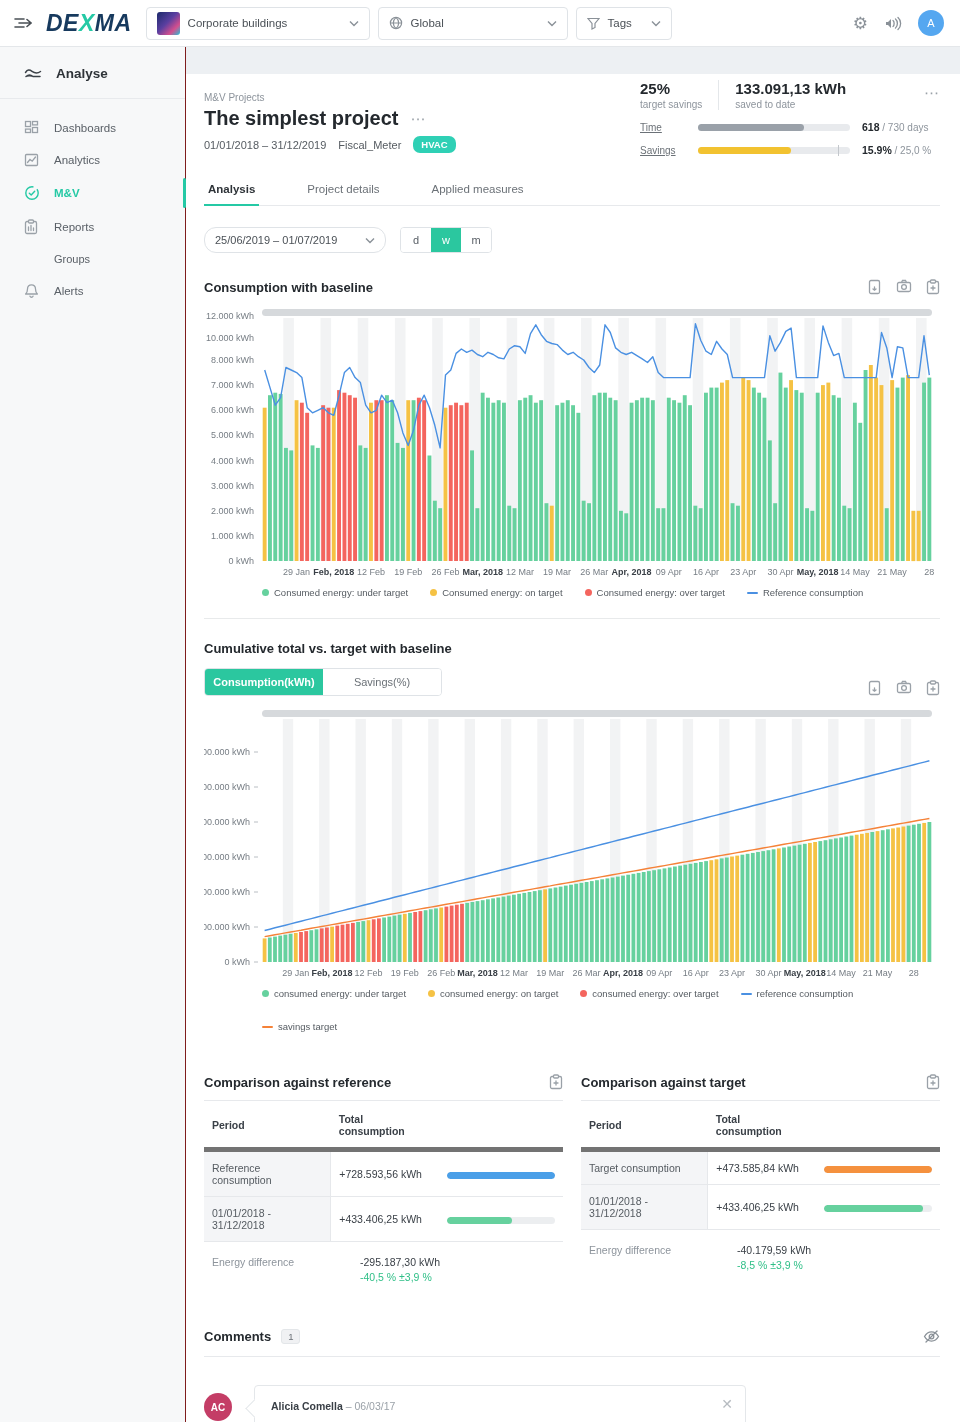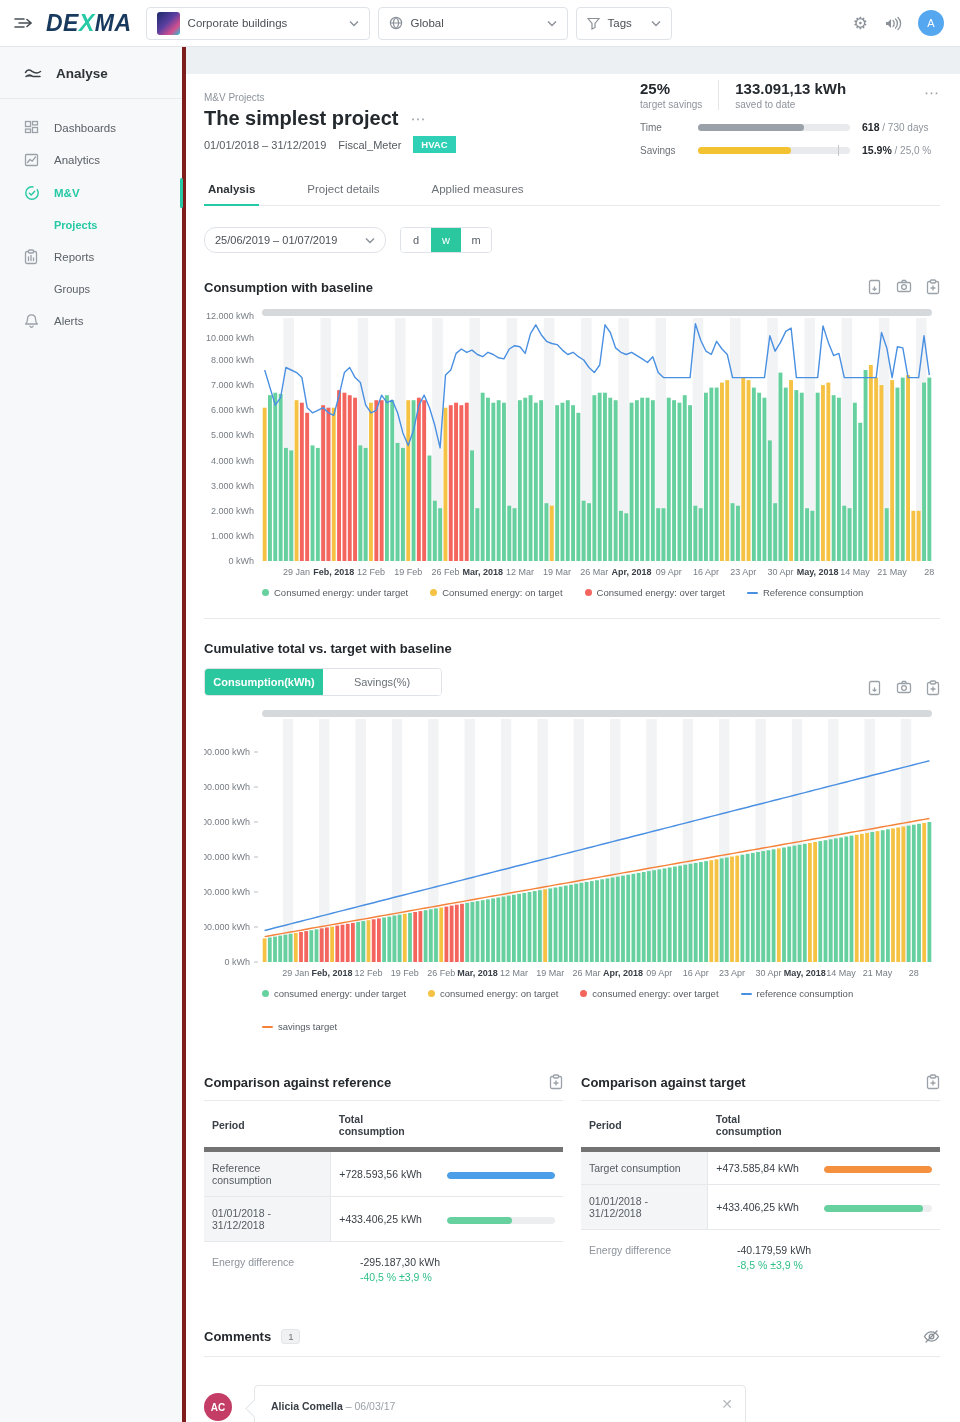--- a/index.html
+++ b/index.html
@@ -13,50 +13,50 @@
   .logo .lx { color:#25c9a5; }
   .selector { display:flex; align-items:center; height:33px; border:1px solid #dfe3e7; border-radius:4px; background:#fff; padding:0 10px; margin-right:8px; font-size:11.5px; color:#4a5056; }
   .selector .thumb { width:23px; height:23px; border-radius:3px; margin-right:8px; background:linear-gradient(135deg,#1b2a6b 0%,#5a3fa0 45%,#d44f8e 75%,#23c3d8 100%); }
   .selector .lab { flex:1; }
   .chev { margin-left:14px; display:inline-flex; }
   .top-right { margin-left:auto; display:flex; align-items:center; gap:16px; padding-right:16px; }
   .gear { font-size:17px; color:#8a9198; line-height:1; cursor:pointer; }
   .avatar { width:26px; height:26px; border-radius:50%; background:#55a7f0; color:#fff; font-size:11px; display:flex; align-items:center; justify-content:center; cursor:pointer; }
 
   
-  .sidebar { position:absolute; top:47px; left:0; bottom:0; width:186px; background:#f7f8f9; border-right:4px solid #7f1d1d; }
+  .sidebar { position:absolute; top:47px; left:0; bottom:0; width:186px; background:#f7f8f9; border-right:1px solid #7f1d1d; }
   .side-head { display:flex; align-items:center; gap:14px; padding:19px 0 17px 24px; border-bottom:1px solid #e8eaed; }
   .side-head .t { font-size:13.5px; font-weight:bold; color:#2e3338; }
   .side-nav { padding-top:12px; }
   .side-item { position:relative; display:flex; align-items:center; gap:14px; padding:9px 0 9px 24px; font-size:11.5px; color:#5a6067; cursor:pointer; }
   .side-item .ic { width:16px; display:flex; }
   .side-item.sub { padding-left:54px; font-size:11px; }
   .side-item.active { color:#25c9a5; font-weight:bold; }
   .side-item.active .bar { position:absolute; right:-1px; top:2px; bottom:2px; width:3px; background:#25c9a5; border-radius:2px; }
 
   
   .main { position:absolute; top:46px; left:186px; width:774px; height:1349px; background:#fff; padding:0 20px 0 18px;margin-top:28px; }
 
   .breadcrumb { margin-top:18px; font-size:10px; color:#8d949c; }
   .proj-head { position:relative; }
   .title-row { display:flex; align-items:center; gap:12px; margin-top:4px; }
   .page-title { font-size:20px; font-weight:bold; color:#24292e; }
   .dots { color:#9aa1a8; font-size:15px; letter-spacing:1px; cursor:pointer; }
   .meta-row { display:flex; align-items:center; gap:12px; margin-top:6px; font-size:11px; color:#555b61; }
-  .tag-badge { background:#2fd0b5; color:#fff; font-size:9.5px; font-weight:bold; padding:3px 8px; border-radius:0; }
+  .tag-badge { background:#2fd0b5; color:#fff; font-size:9.5px; font-weight:bold; padding:3px 8px; border-radius:7px; }
 
   .stats { position:absolute; right:0; top:-12px; width:300px; }
   .stats-top { display:flex; }
   .stat { padding:0 16px 0 0; }
   .stat + .stat { border-left:1px solid #e4e7ea; padding-left:16px; }
   .stat .big { font-size:15px; font-weight:bold; color:#24292e; }
   .stat .sub { font-size:10px; color:#8d949c; margin-top:2px; }
   .stats .dots { position:absolute; right:0; top:4px; }
   .prog-row { display:flex; align-items:center; margin-top:11px; font-size:10px; color:#6b7177; }
-  .prog-row .pl { width:58px; }
+  .prog-row .pl { width:58px;text-decoration:underline; }
   .track { position:relative; flex:1; height:7px; border-radius:4px; background:#e8eaed; margin-right:12px; }
   .track .fill { position:absolute; left:0; top:0; bottom:0; border-radius:4px; }
   .fill.time { width:70%; background:#9aa1a9; }
   .fill.sav { width:61%; background:#f2c230; }
   .track .mark { position:absolute; left:92%; top:-2px; height:11px; width:1px; background:#c3c7cc; }
   .prog-val { width:78px; text-align:left; font-size:10px; color:#8d949c; white-space:nowrap; }
   .prog-val b { color:#24292e; font-size:10.5px; }
 
   .tabs { display:flex; gap:44px; margin-top:24px; border-bottom:1px solid #e7e9ec; }
   .tab { font-size:11.5px; color:#6b7177; padding:6px 4px 10px; cursor:pointer; position:relative; }
@@ -212,23 +212,20 @@
       </div>
       <div class="side-item active">
         <span class="ic">
           <svg class="icn" width="16" height="16" viewBox="0 0 16 16" fill="none" stroke="#25c9a5" stroke-width="1.4">
             <circle cx="8" cy="8" r="6.2" stroke-dasharray="30 4"></circle>
             <path d="M5.3 8.2 7.2 10l3.5-3.8" stroke-linecap="round" stroke-linejoin="round"></path>
           </svg>
         </span>
         <span>M&amp;V</span>
         <span class="bar"></span>
-      </div>
-      <div class="side-item sub active">
-        <span>Projects</span>
       </div>
       <div class="side-item">
         <span class="ic">
           <svg class="icn" width="14" height="16" viewBox="0 0 14 16" fill="none" stroke="#9aa1a8" stroke-width="1.3">
             <rect x="1.5" y="2.5" width="11" height="12" rx="1.5"></rect>
             <rect x="4.5" y="1" width="5" height="3" rx="1" fill="#f7f8f9"></rect>
             <path d="M4.5 8v3.5M7 6.5V11.5M9.5 9v2.5" stroke-linecap="round"></path>
           </svg>
         </span>
         <span>Reports</span>

